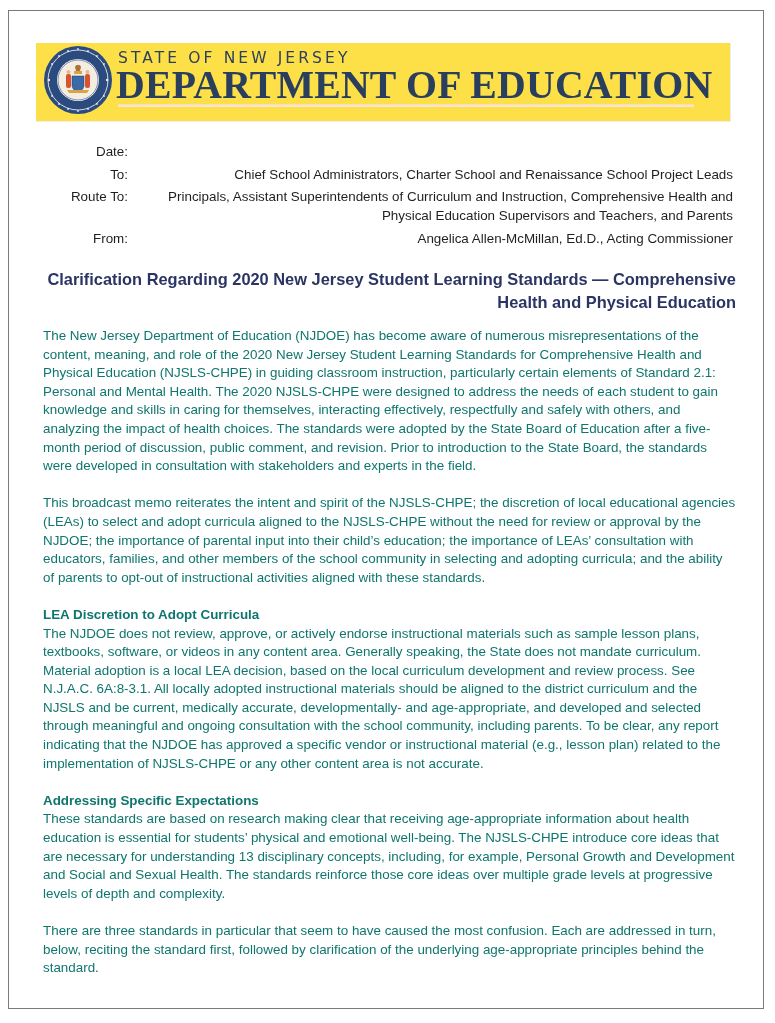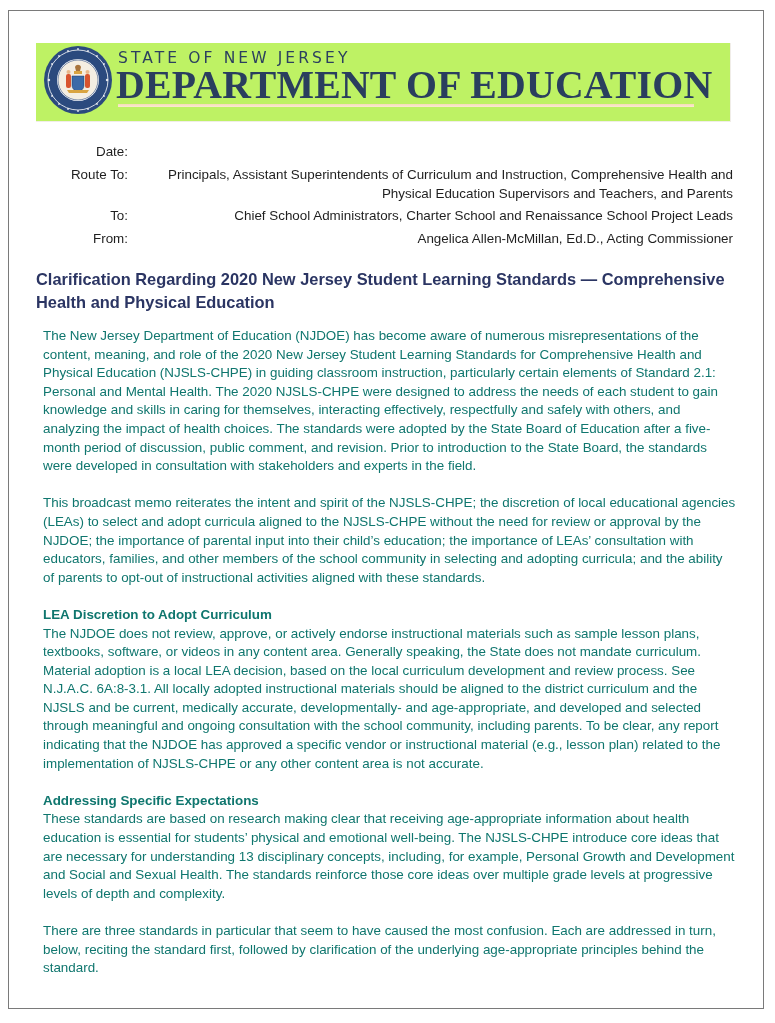--- a/index.html
+++ b/index.html
@@ -26,21 +26,21 @@
       background: #ffffff;
     }
 
     
     .banner {
       position: absolute;
       left: 36px;
       top: 43px;
       width: 694px;
       height: 78px;
-      background: #bef264;
+      background: #fde047;
       border-right: 1px solid #f0ede8;
       border-bottom: 1px solid #f0ede8;
     }
     .seal {
       position: absolute;
       left: 7px;
       top: 2px;
       width: 70px;
       height: 70px;
     }
@@ -120,21 +120,21 @@
     .meta-value {
       flex: 1;
     }
 
     
     .doc-title {
       position: absolute;
       left: 36px;
       top: 268px;
       width: 700px;
-      text-align: left;
+      text-align: right;
       font-weight: bold;
       font-size: 16.4px;
       line-height: 22.5px;
       color: #2b3563;
     }
 
     
     .body {
       position: absolute;
       left: 43px;
@@ -199,40 +199,40 @@
   <div class="state-line">STATE OF NEW JERSEY</div>
   <div class="dept-line">DEPARTMENT OF EDUCATION</div>
   <div class="dept-underline"></div>
 </div>
 
 <div class="meta">
   <div class="meta-row">
     <div class="meta-label">Date:</div>
   </div>
   <div class="meta-row">
+    <div class="meta-label">To:</div>
+    <div class="meta-value">Chief School Administrators, Charter School and Renaissance School Project Leads</div>
+  </div>
+  <div class="meta-row">
     <div class="meta-label">Route To:</div>
     <div class="meta-value">Principals, Assistant Superintendents of Curriculum and Instruction, Comprehensive Health and Physical Education Supervisors and Teachers, and Parents</div>
-  </div>
-  <div class="meta-row">
-    <div class="meta-label">To:</div>
-    <div class="meta-value">Chief School Administrators, Charter School and Renaissance School Project Leads</div>
   </div>
   <div class="meta-row">
     <div class="meta-label">From:</div>
     <div class="meta-value">Angelica Allen-McMillan, Ed.D., Acting Commissioner</div>
   </div>
 </div>
 
 <div class="doc-title">Clarification Regarding 2020 New Jersey Student Learning Standards — Comprehensive Health and Physical Education</div>
 
 <div class="body">
   <p>The New Jersey Department of Education (NJDOE) has become aware of numerous misrepresentations of the content, meaning, and role of the 2020 New Jersey Student Learning Standards for Comprehensive Health and Physical Education (NJSLS-CHPE) in guiding classroom instruction, particularly certain elements of Standard 2.1: Personal and Mental Health. The 2020 NJSLS-CHPE were designed to address the needs of each student to gain knowledge and skills in caring for themselves, interacting effectively, respectfully and safely with others, and analyzing the impact of health choices. The standards were adopted by the State Board of Education after a five-month period of discussion, public comment, and revision. Prior to introduction to the State Board, the standards were developed in consultation with stakeholders and experts in the field.</p>
   <p>This broadcast memo reiterates the intent and spirit of the NJSLS-CHPE; the discretion of local educational agencies (LEAs) to select and adopt curricula aligned to the NJSLS-CHPE without the need for review or approval by the NJDOE; the importance of parental input into their child’s education; the importance of LEAs’ consultation with educators, families, and other members of the school community in selecting and adopting curricula; and the ability of parents to opt-out of instructional activities aligned with these standards.</p>
   <p>
-    <span class="section-heading">LEA Discretion to Adopt Curriculum</span>
+    <span class="section-heading">LEA Discretion to Adopt Curricula</span>
     <span>The NJDOE does not review, approve, or actively endorse instructional materials such as sample lesson plans, textbooks, software, or videos in any content area. Generally speaking, the State does not mandate curriculum. Material adoption is a local LEA decision, based on the local curriculum development and review process. See N.J.A.C. 6A:8-3.1. All locally adopted instructional materials should be aligned to the district curriculum and the NJSLS and be current, medically accurate, developmentally- and age-appropriate, and developed and selected through meaningful and ongoing consultation with the school community, including parents. To be clear, any report indicating that the NJDOE has approved a specific vendor or instructional material (e.g., lesson plan) related to the implementation of NJSLS-CHPE or any other content area is not accurate.</span>
   </p>
   <p>
     <span class="section-heading">Addressing Specific Expectations</span>
     <span>These standards are based on research making clear that receiving age-appropriate information about health education is essential for students’ physical and emotional well-being. The NJSLS-CHPE introduce core ideas that are necessary for understanding 13 disciplinary concepts, including, for example, Personal Growth and Development and Social and Sexual Health. The standards reinforce those core ideas over multiple grade levels at progressive levels of depth and complexity.</span>
   </p>
   <p>There are three standards in particular that seem to have caused the most confusion. Each are addressed in turn, below, reciting the standard first, followed by clarification of the underlying age-appropriate principles behind the standard.</p>
 </div>
 
 </body></html>

